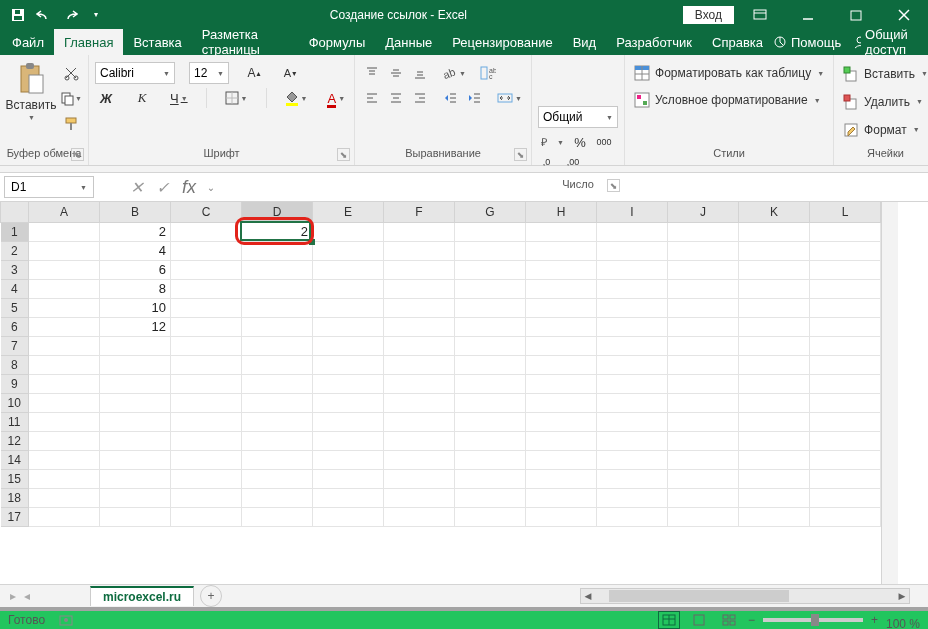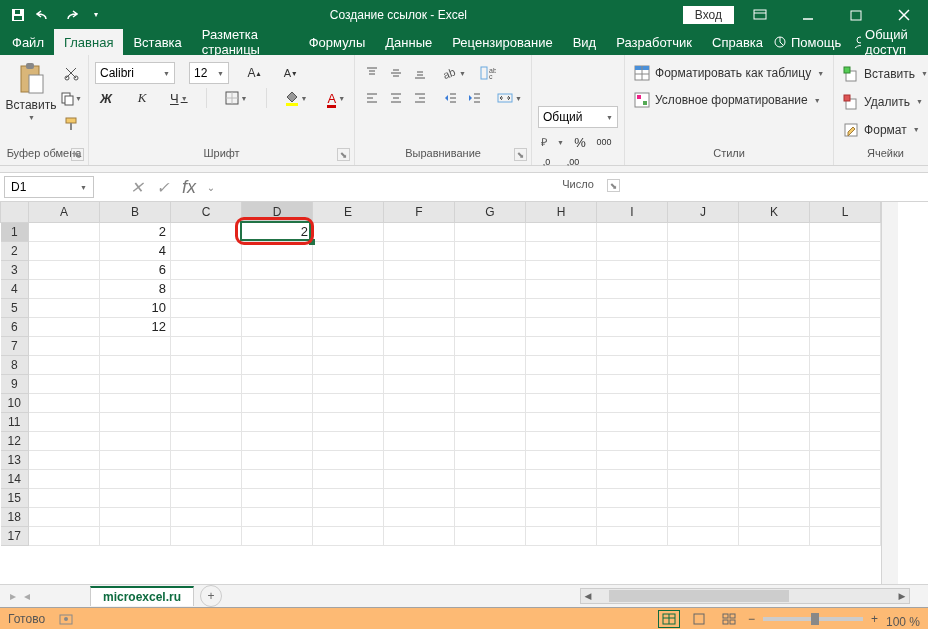--- a/index.html
+++ b/index.html
@@ -79,21 +79,21 @@
 
 .sheet-tab-row { height:23px; background:#f3f3f3; border-top:1px solid #d4d4d4; display:flex; align-items:center; font-size:12px; position:relative;}
 .sheet-nav { width:90px; display:flex; gap:8px; padding-left:10px; color:#aaa;}
 .sheet-tab { background:#fff; border:1px solid #ccc; border-bottom:none; padding:2px 12px; font-weight:bold; color:#0d6b3f; border-top:2px solid #0d6b3f; cursor:pointer;}
 .new-sheet{ width:22px;height:22px; margin-left:6px; display:flex;align-items:center;justify-content:center; cursor:pointer; color:#666; border:1px solid #ccc; border-radius:50%;}
 .hscroll { position:absolute; right:18px; width:330px; height:16px; background:#e9e9e9; border:1px solid #ccc; display:flex; align-items:center;}
 .hscroll .thumb{ width:180px; height:12px; background:#cdcdcd; margin-left:14px;}
 .hscroll .arr{ width:14px; text-align:center; color:#666; font-size:9px;}
 
 
-.status { height:22px; background:#fdba74; border-top:1px solid #a3a3a3; display:flex; align-items:center; font-size:12px; color:#555; padding:0 8px; gap:14px;}
+.status { height:22px; background:#22c55e; border-top:4px solid #a3a3a3; display:flex; align-items:center; font-size:12px; color:#555; padding:0 8px; gap:14px;}
 .status .right { margin-left:auto; display:flex; align-items:center; gap:8px;}
 .view-btn { width:22px;height:18px; border:1px solid transparent; display:flex;align-items:center;justify-content:center; cursor:pointer; color:#666;}
 .view-btn.active{border:1px solid #0d6b3f; color:#0d6b3f;}
 .zoom-slider{ width:100px; height:4px; background:#ccc; position:relative; }
 .zoom-slider .knob{position:absolute; left:48px; top:-4px; width:8px;height:12px;background:#888;}
 .fx-col{display:flex; flex-direction:column; gap:3px; padding-top:4px;}
 
 svg { display:block; }
 </style>
 </head>
@@ -694,35 +694,20 @@
               <td class="cell"></td>
               <td class="cell"></td>
               <td class="cell"></td>
               <td class="cell"></td>
               <td class="cell"></td>
               <td class="cell"></td>
               <td class="cell"></td>
               <td class="cell"></td>
             </tr>
             <tr>
-              <th class="rowhdr-cell">13</th>
-              <td class="cell"></td>
-              <td class="cell"></td>
-              <td class="cell"></td>
-              <td class="cell"></td>
-              <td class="cell"></td>
-              <td class="cell"></td>
-              <td class="cell"></td>
-              <td class="cell"></td>
-              <td class="cell"></td>
-              <td class="cell"></td>
-              <td class="cell"></td>
-              <td class="cell"></td>
-            </tr>
-            <tr>
               <th class="rowhdr-cell">14</th>
               <td class="cell"></td>
               <td class="cell"></td>
               <td class="cell"></td>
               <td class="cell"></td>
               <td class="cell"></td>
               <td class="cell"></td>
               <td class="cell"></td>
               <td class="cell"></td>
               <td class="cell"></td>

